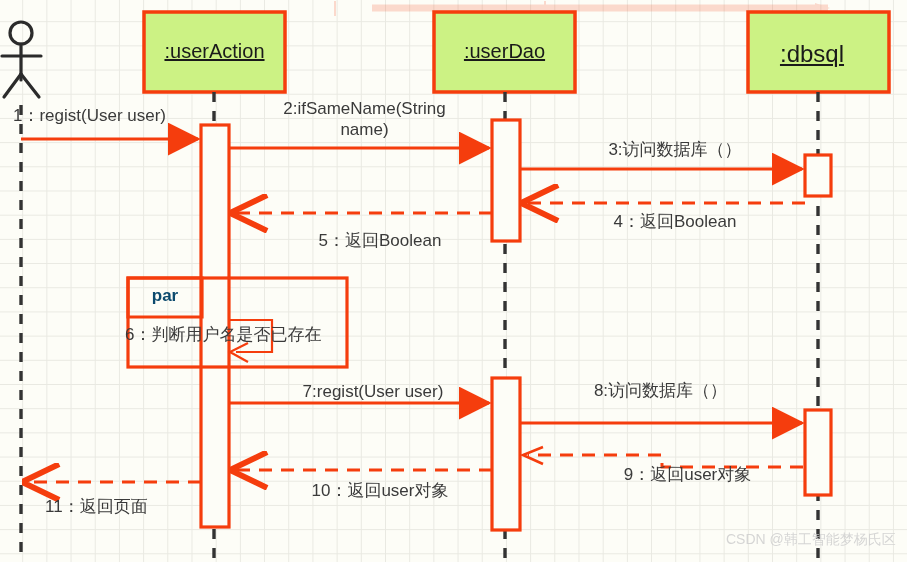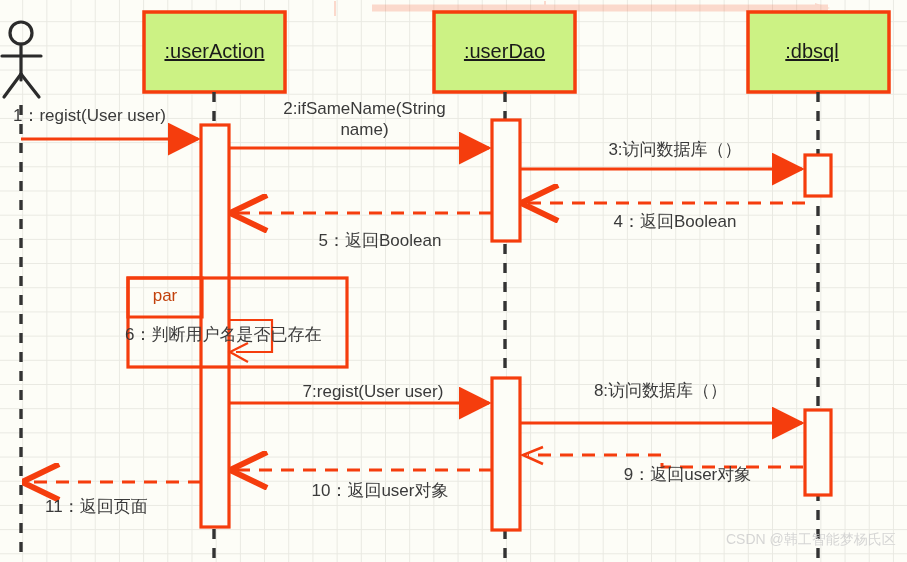--- a/index.html
+++ b/index.html
@@ -30,21 +30,21 @@
   }
   .hdr-name{
     position:absolute;
     font-family:"Liberation Sans","DejaVu Sans",sans-serif;
     color:#1a1a1a;
     text-decoration:underline;
     white-space:nowrap;
   }
   .msg{font-size:17px;}
   .msg-c{text-align:center;}
-  .par-kw{font-size:17px;color:#c2410c;}
+  .par-kw{font-size:17px;color:#0c4a6e;font-weight:bold;}
   .watermark{
     position:absolute;
     font-size:14px;
     color:#cfcfcf;
     opacity:.85;
     white-space:nowrap;
     font-family:"Liberation Sans","DejaVu Sans",sans-serif;
   }
   .ghost{opacity:.18;}
 </style>
@@ -130,21 +130,21 @@
   <line x1="492" y1="470" x2="233" y2="470" stroke="#f53d0d" stroke-width="3" stroke-dasharray="13,9" marker-end="url(#openArrow)"></line>
 
   <line x1="201" y1="482" x2="25" y2="482" stroke="#f53d0d" stroke-width="3" stroke-dasharray="13,9" marker-end="url(#openArrow)"></line>
 
 </svg>
 
 <div class="hdr-name" style="left:144px;top:40px;width:141px;text-align:center;font-size:20px;">:userAction</div>
 
 <div class="hdr-name" style="left:434px;top:40px;width:141px;text-align:center;font-size:20px;">:userDao</div>
 
-<div class="hdr-name" style="left:748px;top:40px;width:128px;text-align:center;font-size:20px;">:dbsql</div>
+<div class="hdr-name" style="left:748px;top:40px;width:128px;text-align:center;font-size:24px;">:dbsql</div>
 
 <div class="lbl msg" style="left:13px;top:106px;">1：regist(User user)</div>
 
 <div class="lbl msg msg-c" style="left:232px;top:99px;width:265px;">2:ifSameName(String</div>
 <div class="lbl msg msg-c" style="left:232px;top:120px;width:265px;">name)</div>
 
 <div class="lbl msg msg-c" style="left:540px;top:140px;width:270px;">3:访问数据库（）</div>
 
 <div class="lbl msg msg-c" style="left:540px;top:212px;width:270px;">4：返回Boolean</div>
 

